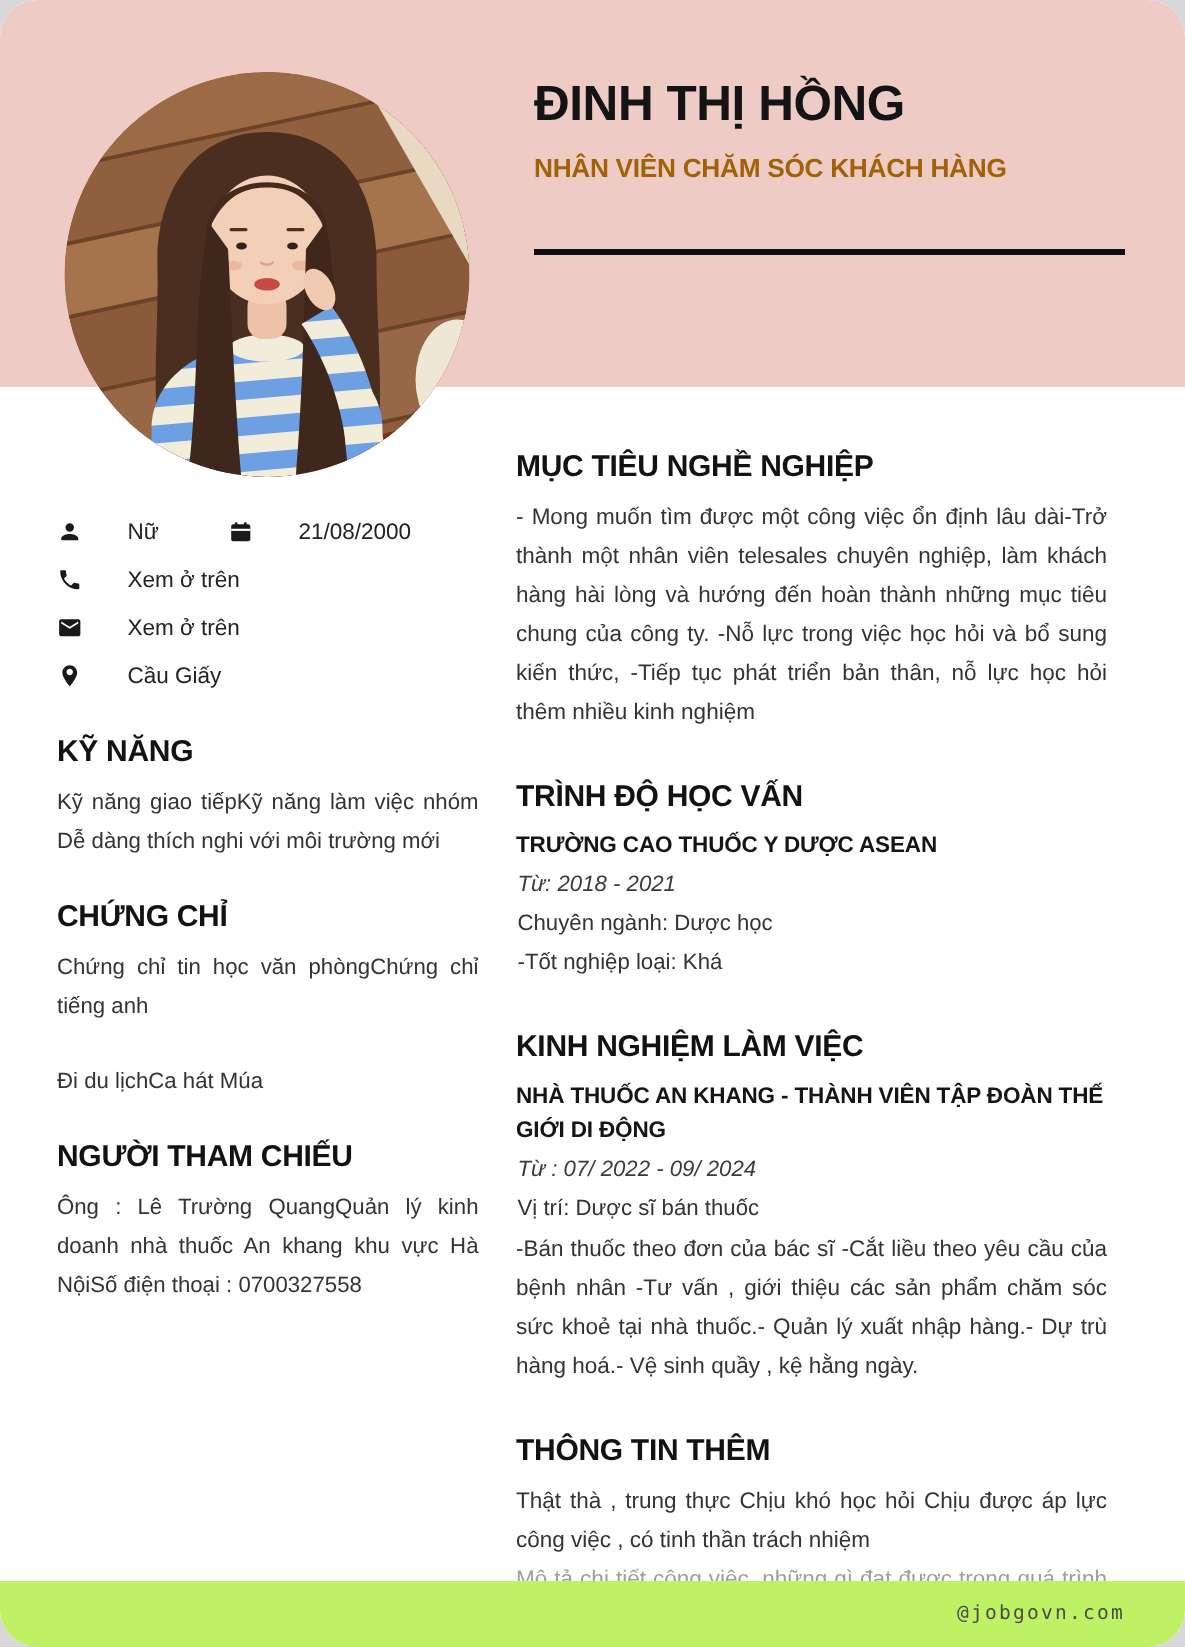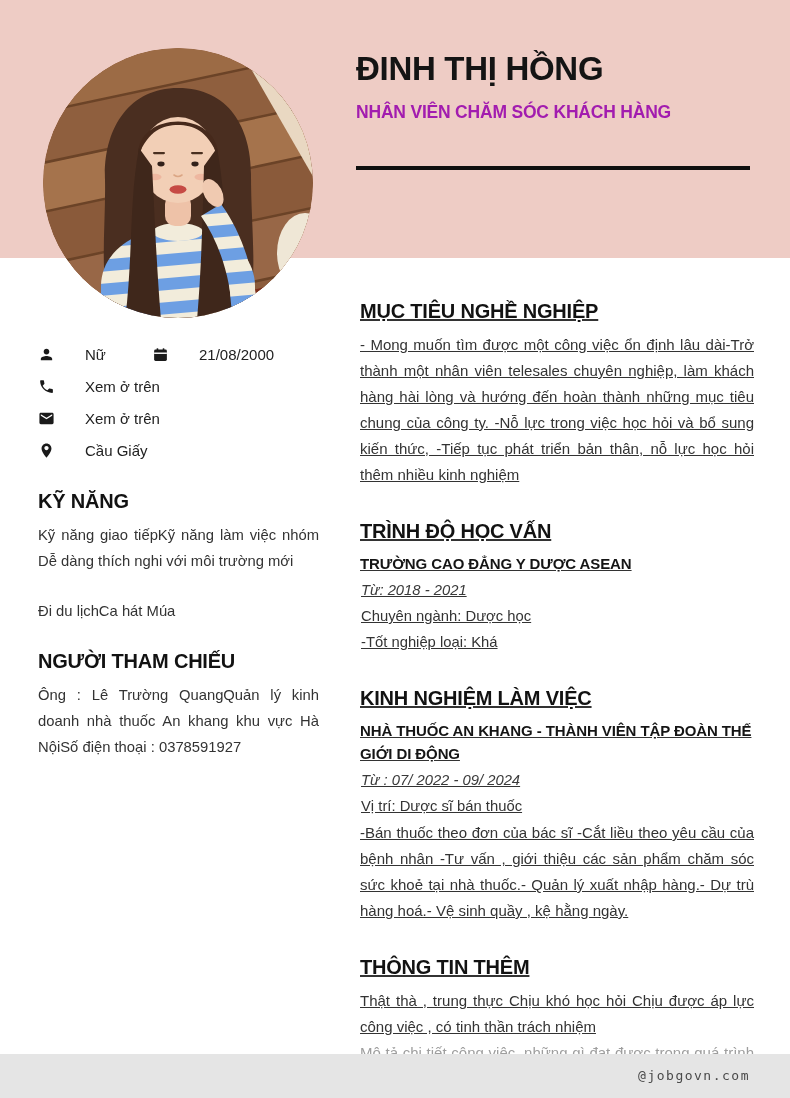--- a/index.html
+++ b/index.html
@@ -1,53 +1,53 @@
 <!DOCTYPE html>
 <html><head>
 <meta charset="utf-8">
 <style>
   html,body{margin:0;padding:0;background:#d8d8d8;}
   .page{
     position:relative;width:790px;height:1098px;background:#ffffff;
     font-family:"Liberation Sans","DejaVu Sans",sans-serif;
-    overflow:hidden;margin:0 auto;
+    overflow:hidden;margin:0 auto;border-radius:25px;
   }
   .header-band{position:absolute;left:0;top:0;width:790px;height:258px;background:#eeccc5;}
-  .footer-band{position:absolute;left:0;top:1054px;width:790px;height:44px;background:#e5e5e5;}
+  .footer-band{position:absolute;left:0;top:1054px;width:790px;height:44px;background:#bef264;}
   .footer-band .watermark{
     display:block;height:44px;line-height:44px;text-align:right;padding-right:40px;
     font-family:"DejaVu Sans Mono","Liberation Mono",monospace;
     font-size:13px;letter-spacing:1.5px;color:#4a4a4a;
   }
   .avatar{
     position:absolute;left:43px;top:48px;width:270px;height:270px;border-radius:50%;
     overflow:hidden;
   }
   .avatar svg{display:block;width:270px;height:270px;}
   .header-text{position:absolute;left:356px;top:50px;width:394px;color:#141414;}
   .name{margin:0;font-size:33px;line-height:38px;font-weight:700;letter-spacing:-0.3px;color:#141414;}
-  .job-title{margin:12px 0 0 0;font-size:17.5px;line-height:24px;font-weight:700;letter-spacing:-0.2px;color:#a21caf;}
+  .job-title{margin:12px 0 0 0;font-size:17.5px;line-height:24px;font-weight:700;letter-spacing:-0.2px;color:#a16207;}
   .divider{margin-top:42px;width:394px;height:4px;background:#0f0f0f;}
 
   .left-col{position:absolute;left:38px;top:338px;width:281px;color:#2f2f2f;}
   .c-row{display:flex;align-items:center;height:32px;}
   .c-item{display:flex;align-items:center;gap:30px;font-size:15px;color:#222222;}
   .c-item.first{width:114px;flex:none;}
   .c-icon{width:17px;height:17px;flex:none;}
   .c-icon svg{display:block;width:17px;height:17px;fill:#1a1a1a;}
 
   .l-section{margin-top:24px;}
   .l-section:first-of-type{margin-top:22px;}
   .sec-h{
     margin:0 0 8px 0;font-size:20px;line-height:26px;font-weight:700;
     letter-spacing:-0.2px;color:#121212;
   }
   .l-body{margin:0;font-size:14.8px;line-height:26px;text-align:justify;color:#333333;}
 
-  .right-col{position:absolute;left:360px;top:298px;width:394px;color:#333333;text-decoration:underline;}
+  .right-col{position:absolute;left:344px;top:298px;width:394px;color:#333333;}
   .r-section{margin-top:30px;}
   .r-section.first{margin-top:0;}
   .r-body{margin:0;font-size:15px;line-height:26px;text-align:justify;color:#333333;}
   .sub-h{margin:0 0 3px 0;font-size:15px;line-height:23px;font-weight:700;letter-spacing:-0.1px;color:#151515;}
   .line{margin:1px;font-size:14.8px;line-height:25px;color:#333333;}
   .italic{font-style:italic;color:#3a3a3a;}
   .muted{color:#9e9e9e;}
 </style>
 </head>
 <body>
@@ -168,40 +168,44 @@
           <span>Cầu Giấy</span>
         </span>
       </div>
     </div>
 
     <section class="l-section">
       <h3 class="sec-h">KỸ NĂNG</h3>
       <p class="l-body">Kỹ năng giao tiếpKỹ năng làm việc nhóm Dễ dàng thích nghi với môi trường mới</p>
     </section>
 
+    <section class="l-section">
+      <h3 class="sec-h">CHỨNG CHỈ</h3>
+      <p class="l-body">Chứng chỉ tin học văn phòngChứng chỉ tiếng anh</p>
+    </section>
 
     <section class="l-section">
       <p class="l-body">Đi du lịchCa hát Múa</p>
     </section>
 
     <section class="l-section">
       <h3 class="sec-h">NGƯỜI THAM CHIẾU</h3>
-      <p class="l-body">Ông : Lê Trường QuangQuản lý kinh doanh nhà thuốc An khang khu vực Hà NộiSố điện thoại : 0378591927</p>
+      <p class="l-body">Ông : Lê Trường QuangQuản lý kinh doanh nhà thuốc An khang khu vực Hà NộiSố điện thoại : 0700327558</p>
     </section>
   </aside>
 
   <main class="right-col">
     <section class="r-section first">
       <h3 class="sec-h">MỤC TIÊU NGHỀ NGHIỆP</h3>
       <p class="r-body">- Mong muốn tìm được một công việc ổn định lâu dài-Trở thành một nhân viên telesales chuyên nghiệp, làm khách hàng hài lòng và hướng đến hoàn thành những mục tiêu chung của công ty. -Nỗ lực trong việc học hỏi và bổ sung kiến thức, -Tiếp tục phát triển bản thân, nỗ lực học hỏi thêm nhiều kinh nghiệm</p>
     </section>
 
     <section class="r-section">
       <h3 class="sec-h">TRÌNH ĐỘ HỌC VẤN</h3>
-      <h4 class="sub-h">TRƯỜNG CAO ĐẲNG Y DƯỢC ASEAN</h4>
+      <h4 class="sub-h">TRƯỜNG CAO THUỐC Y DƯỢC ASEAN</h4>
       <p class="line italic">Từ: 2018 - 2021</p>
       <p class="line">Chuyên ngành: Dược học</p>
       <p class="line">-Tốt nghiệp loại: Khá</p>
     </section>
 
     <section class="r-section">
       <h3 class="sec-h">KINH NGHIỆM LÀM VIỆC</h3>
       <h4 class="sub-h">NHÀ THUỐC AN KHANG - THÀNH VIÊN TẬP ĐOÀN THẾ GIỚI DI ĐỘNG</h4>
       <p class="line italic">Từ : 07/ 2022 - 09/ 2024</p>
       <p class="line">Vị trí: Dược sĩ bán thuốc</p>

